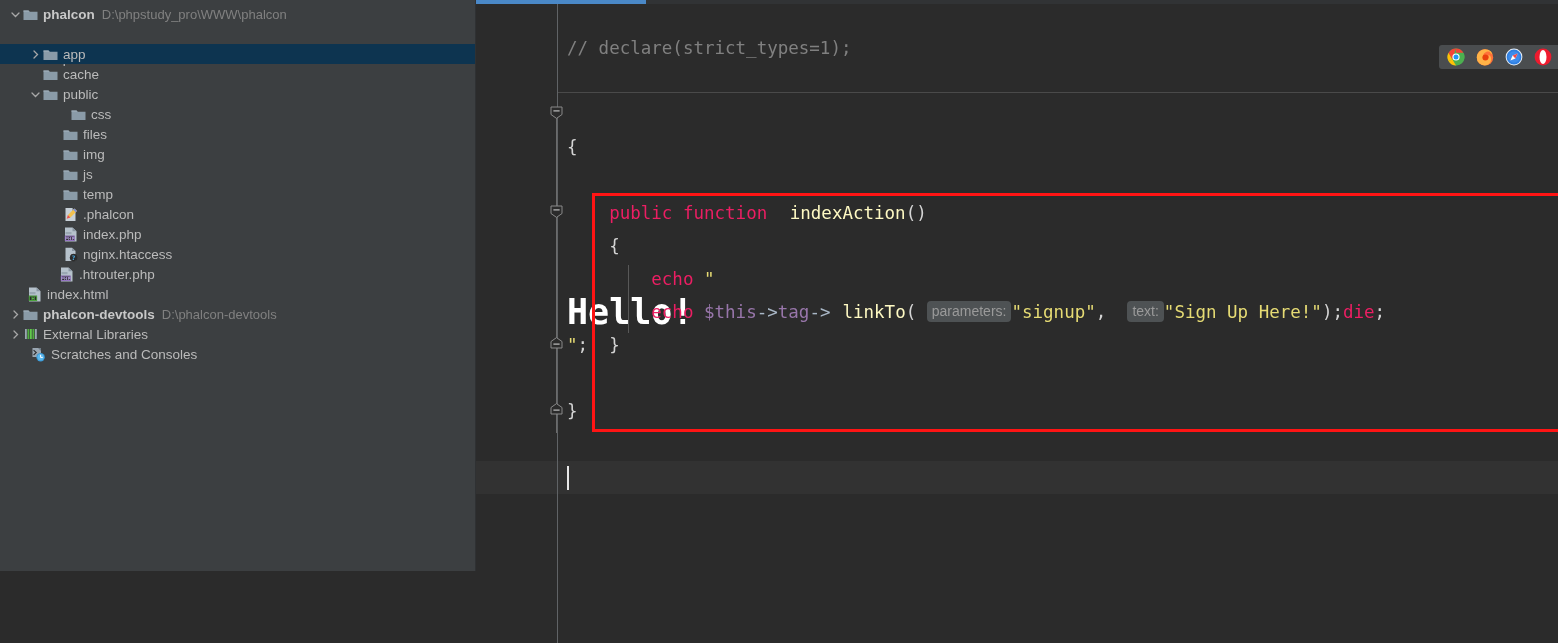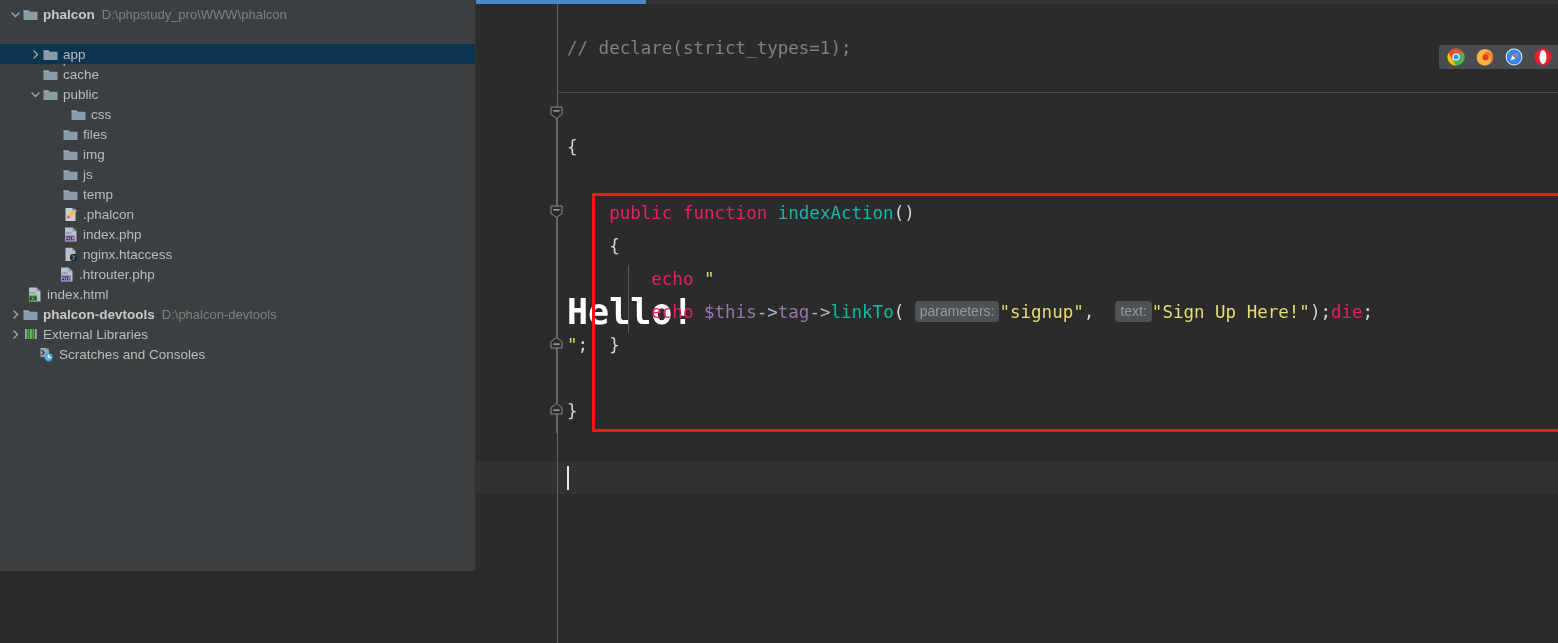--- a/index.html
+++ b/index.html
@@ -216,21 +216,21 @@
   }
 
   
   #red-box {
     position: absolute;
     border: 3px solid #ff1414;
     z-index: 7;
     pointer-events: none;
   }
   .kw2 { color: #ec1e63; }
-  .fn  { color: #14b8a6; }
+  .fn  { color: #fef9c3; margin-left: 12px; }
   .cls { color: #a9b7c6; }
   .str { color: #e6db74; }
   .cmt { color: #808080; }
   .var { color: #9876aa; }
   .op  { color: #a9b7c6; }
   .plain { color: #d4d4d4; }
   .htmltag { color: #e0533d; }
   .htmltxt { color: #ffffff; font-weight: bold; }
   .hl-green { background: #2f3d2a; }
 
@@ -475,21 +475,21 @@
             <svg width="14" height="14" viewBox="0 0 14 14">
               <rect x="1" y="2" width="1.8" height="10" fill="#9aa7b2"></rect>
               <rect x="3.5" y="2" width="1.8" height="10" fill="#4fae3e"></rect>
               <rect x="6" y="2" width="1.8" height="10" fill="#62c94d"></rect>
               <rect x="8.5" y="2" width="1.8" height="10" fill="#4fae3e"></rect>
               <rect x="11" y="2" width="1.8" height="10" fill="#9aa7b2"></rect>
             </svg>
           </span>
           <span class="tree-label">External Libraries</span>
         </div>
-        <div class="tree-row" style="position: absolute; left: 0px; right: 0px; top: 344px; padding-left: 24px;">
+        <div class="tree-row" style="position: absolute; left: 0px; right: 0px; top: 344px; padding-left: 16px;">
           <span class="chevron"></span>
           <span class="tree-icon">
             <svg width="15" height="15" viewBox="0 0 15 15">
               <path d="M1.5 1h8.5v9H1.5z" fill="#9aa7b2"></path>
               <path d="M7 1h3v3z" fill="#6f7c87"></path>
               <path d="M2.6 3.2 5.2 5.6 2.6 8" stroke="#2b2b2b" stroke-width="1.1" fill="none"></path>
               <circle cx="9.6" cy="10.2" r="4.2" fill="#3c9ad6"></circle>
               <circle cx="9.6" cy="10.2" r="3.1" fill="#5bb8ee"></circle>
               <path d="M9.6 8.2v2.2h1.8" stroke="#fff" stroke-width="1" fill="none" stroke-linecap="round"></path>
             </svg>

